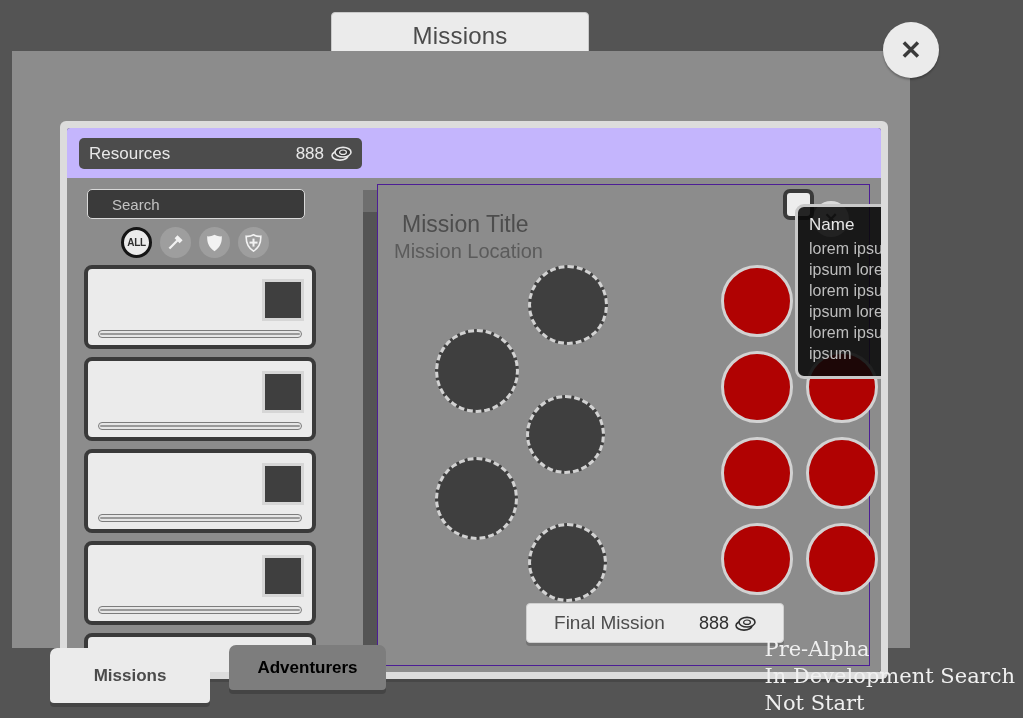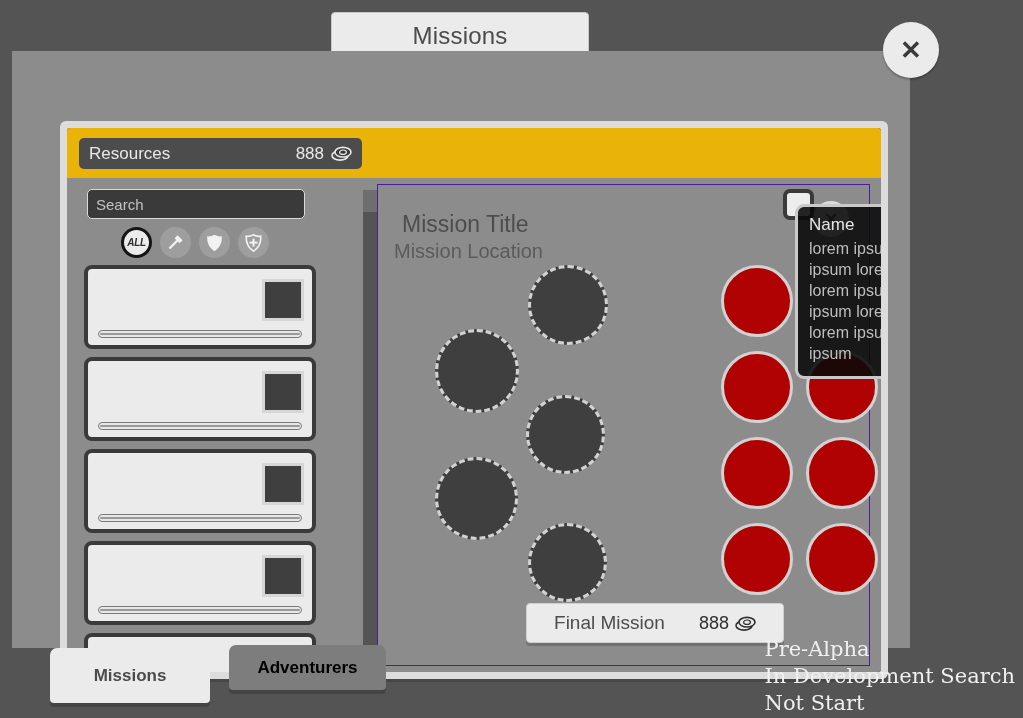--- a/index.html
+++ b/index.html
@@ -41,21 +41,21 @@
     padding: 7px;
   }
   .inner-body {
     position: relative; width: 100%; height: 100%;
     background: #3a3a3a; border-radius: 3px; overflow: hidden;
   }
 
   
   .res-strip {
     position: absolute; left: 0; top: 0; width: 100%; height: 56px;
-    background: #eab308;
+    background: #c4b5fd;
   }
   .res-chip {
     position: absolute; left: 12px; top: 10px; width: 283px; height: 31px;
     background: #4c4c4c; border-radius: 5px;
     display: flex; align-items: center; padding: 0 10px;
     color: #e8e8e8; font-size: 17px;
   }
   .res-chip .label { flex: 1; }
   .res-chip .amount { font-size: 17px; margin-right: 7px; }
 
@@ -69,30 +69,30 @@
     background: #8c8c8c;
   }
 
   
   .list-col {
     position: absolute; left: 10px; top: 6px; width: 250px; bottom: 0;
   }
   .search-box {
     width: 218px; height: 30px; margin-left: 10px; margin-top: 5px;
     background: #3a3a3a; border: 1px solid #d9d9d9; border-radius: 5px;
-    display: flex; align-items: center; padding: 0 8px;
+    display: flex; align-items: center; padding: 0 24px;
     color: #c3c3c3; font-size: 15px;
   }
   .filters { display: flex; gap: 8px; margin-left: 44px; margin-top: 8px; }
   .filt {
     width: 31px; height: 31px; border-radius: 50%;
     background: #9e9e9e; display: flex; align-items: center; justify-content: center;
   }
   .filt.active { background: #ebebeb; border: 3px solid #151515; }
-  .filt .txt { font-size: 10px; color: #2e2e2e; font-weight: bold; letter-spacing: -.3px; font-style: italic; }
+  .filt .txt { font-size: 10px; color: #2e2e2e; font-weight: bold; letter-spacing: -.3px; }
   .filt svg { display: block; }
 
   .list-scroll {
     position: absolute; left: 0; top: 81px; width: 250px; bottom: -26px;
     overflow: hidden;
   }
   .card {
     width: 232px; height: 84px; margin: 0 0 8px 7px;
     background: #ebebeb; border: 4px solid #3a3a3a; border-radius: 8px;
     position: relative;

